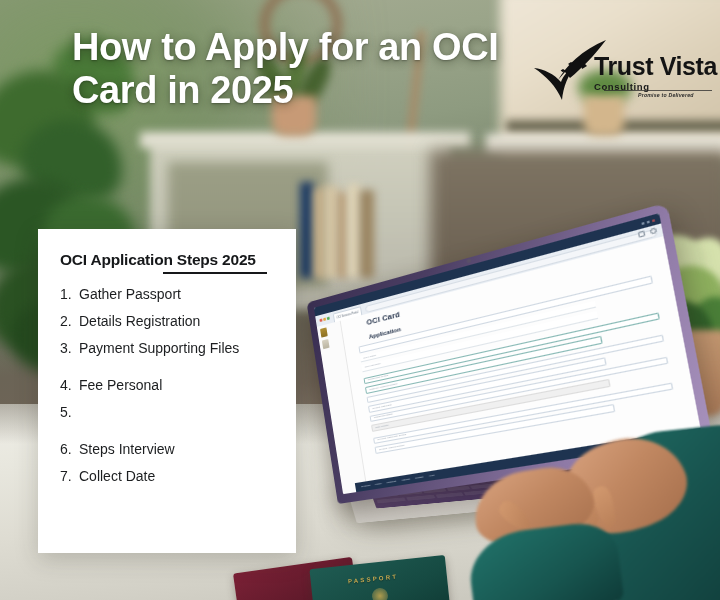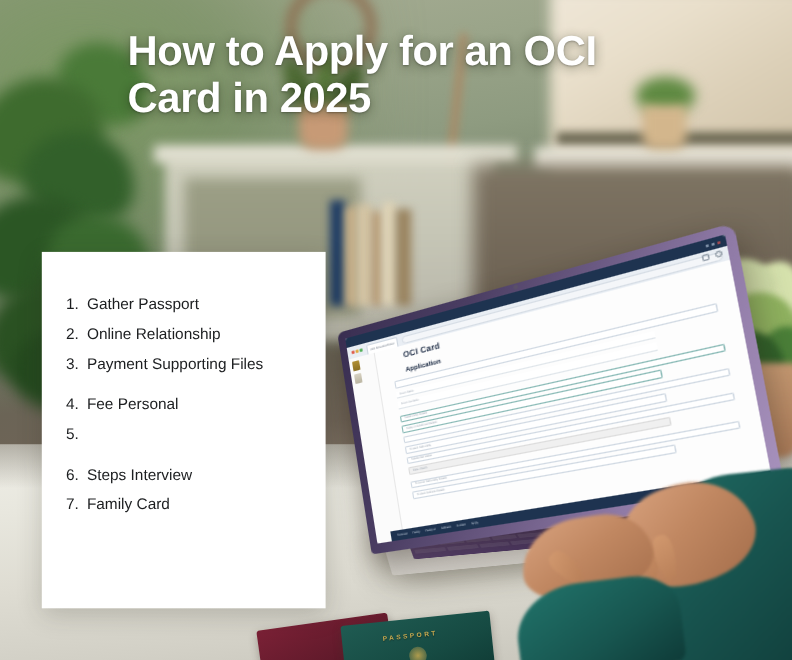--- a/index.html
+++ b/index.html
@@ -482,21 +482,20 @@
   .headline {
     position: absolute;
     left: 72px; top: 26px;
     width: 470px;
     font-size: 38px;
     line-height: 1.12;
     font-weight: 700;
     color: #ffffff;
     letter-spacing: -0.4px;
     text-shadow: 0 2px 10px rgba(30,40,20,0.45), 0 1px 2px rgba(0,0,0,0.30);
-    margin-left: 44px;
   }
 
   
   .logo {
     position: absolute;
     right: 10px; top: 38px;
     width: 180px; height: 80px;
   }
   .logo-mark {
     position: absolute;
@@ -776,46 +775,65 @@
   <div class="finger f4"></div>
   <div class="sleeve2"></div>
 
   <div class="passport maroon"></div>
   <div class="passport green"></div>
   <div class="passport-label">PASSPORT</div>
   <div class="passport-emblem"></div>
 
   <h1 class="headline">How to Apply for an OCI Card in 2025</h1>
 
+  <div class="logo">
+    <svg class="logo-mark" viewBox="0 0 78 64">
+      <path d="M2 30 C14 38 24 48 30 62 C31 50 36 36 46 24 C36 32 31 38 29 44 C22 36 12 31 2 30 Z" fill="#111111"></path>
+      <path d="M26 42 C34 28 50 12 74 2 C62 18 50 30 38 40 L33 34 Z" fill="#111111"></path>
+      <path d="M47 20 L55 28 L50 31 Z" fill="#111111"></path>
+      <path d="M39 24 l3 2 -3 2 -3 -2 Z" fill="#111111"></path>
+      <path d="M31 31 l2.4 1.6 -2.4 1.6 -2.4 -1.6 Z" fill="#111111"></path>
+    </svg>
+    <div class="logo-text-wrap">
+      <div class="logo-name">Trust Vista</div>
+      <div class="logo-sub">Consulting</div>
+    </div>
+    <div class="logo-rule"></div>
+    <div class="logo-tag">Promise to Delivered</div>
+  </div>
 
   <div class="steps-card">
+    <div class="steps-title">
+      <span>OCI Application Steps 2025</span>
+      <span class="steps-title-underline"></span>
+    </div>
     <ol class="steps-list">
       <li>
         <span class="step-num">1.</span>
         <span>Gather Passport</span>
       </li>
       <li>
         <span class="step-num">2.</span>
-        <span>Online Relationship</span>
+        <span>Details Registration</span>
       </li>
       <li>
         <span class="step-num">3.</span>
         <span>Payment Supporting Files</span>
       </li>
       <li class="gap-before">
         <span class="step-num">4.</span>
         <span>Fee Personal</span>
       </li>
       <li>
         <span class="step-num">5.</span>
       </li>
       <li class="gap-before">
         <span class="step-num">6.</span>
         <span>Steps Interview</span>
       </li>
       <li>
         <span class="step-num">7.</span>
-        <span>Family Card</span>
+        <span>Collect Date</span>
       </li>
     </ol>
   </div>
 
 </div>
 
 </body></html>

